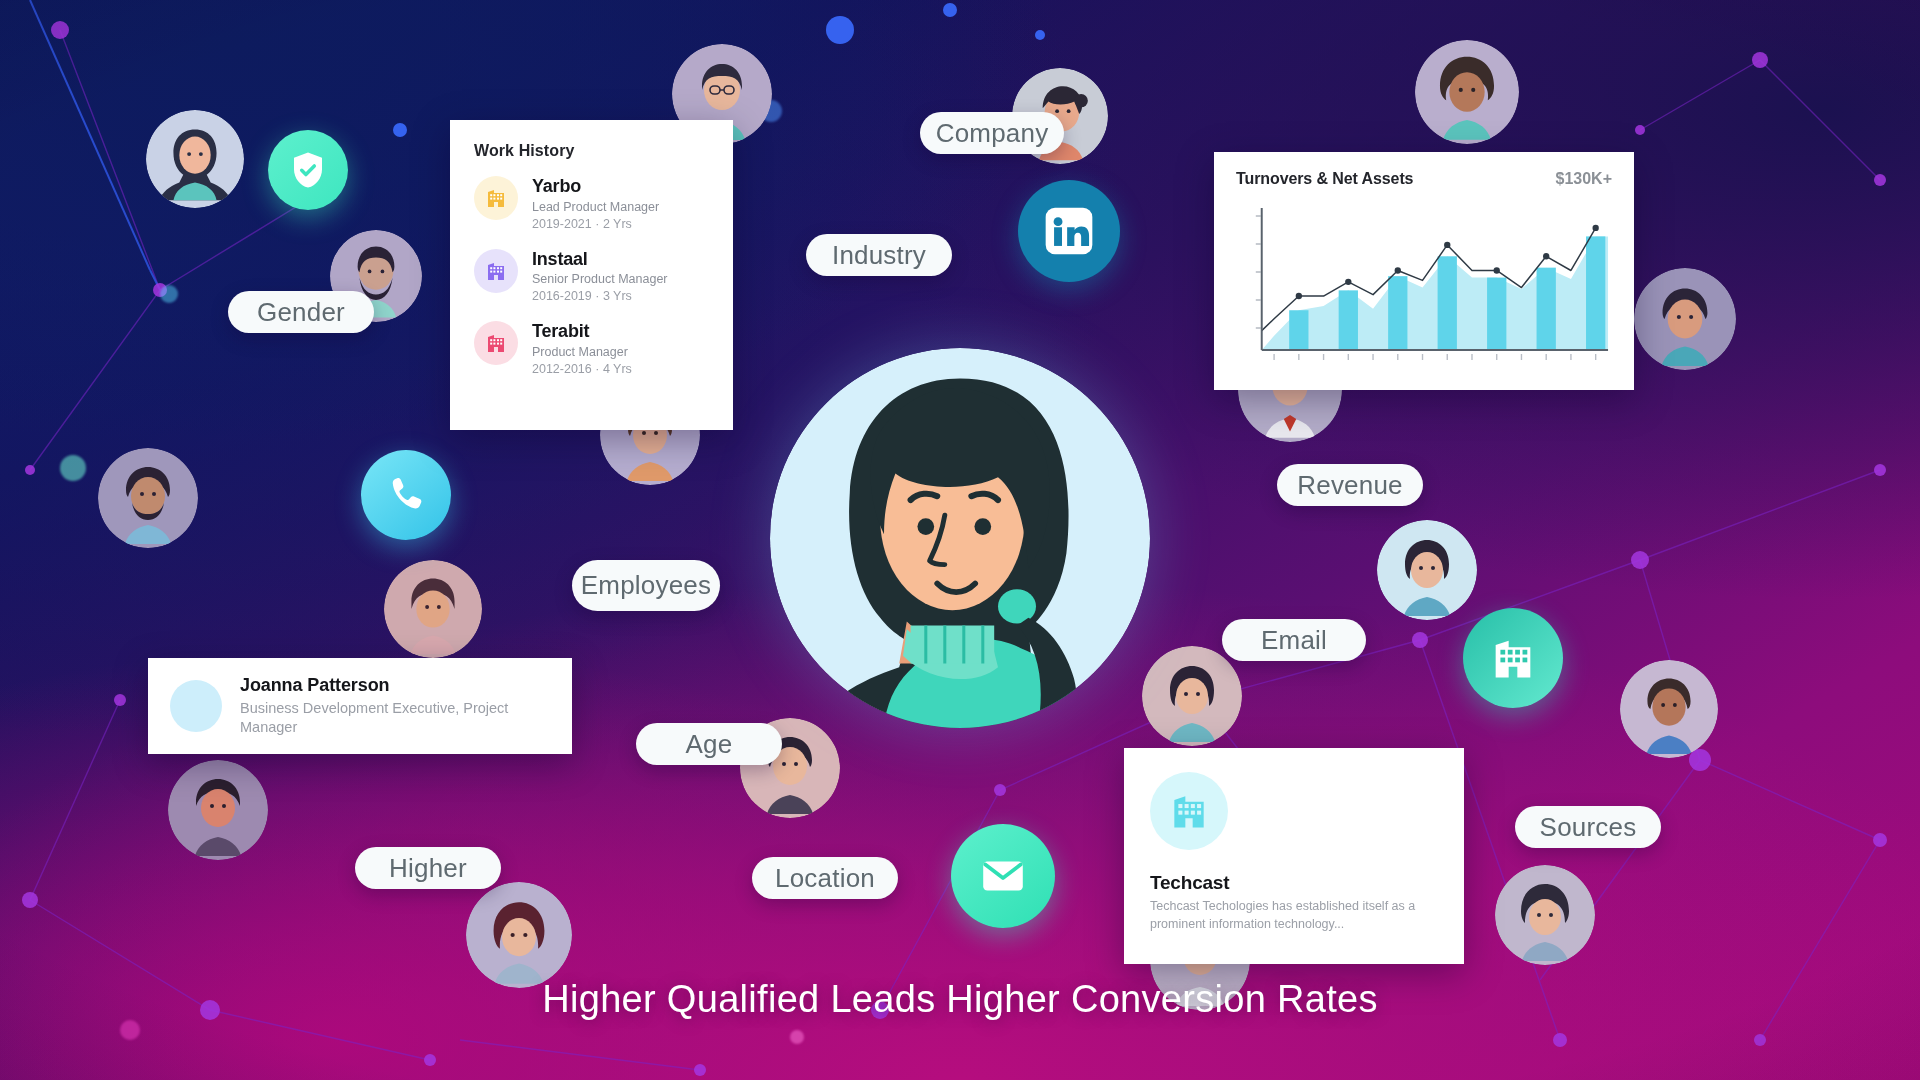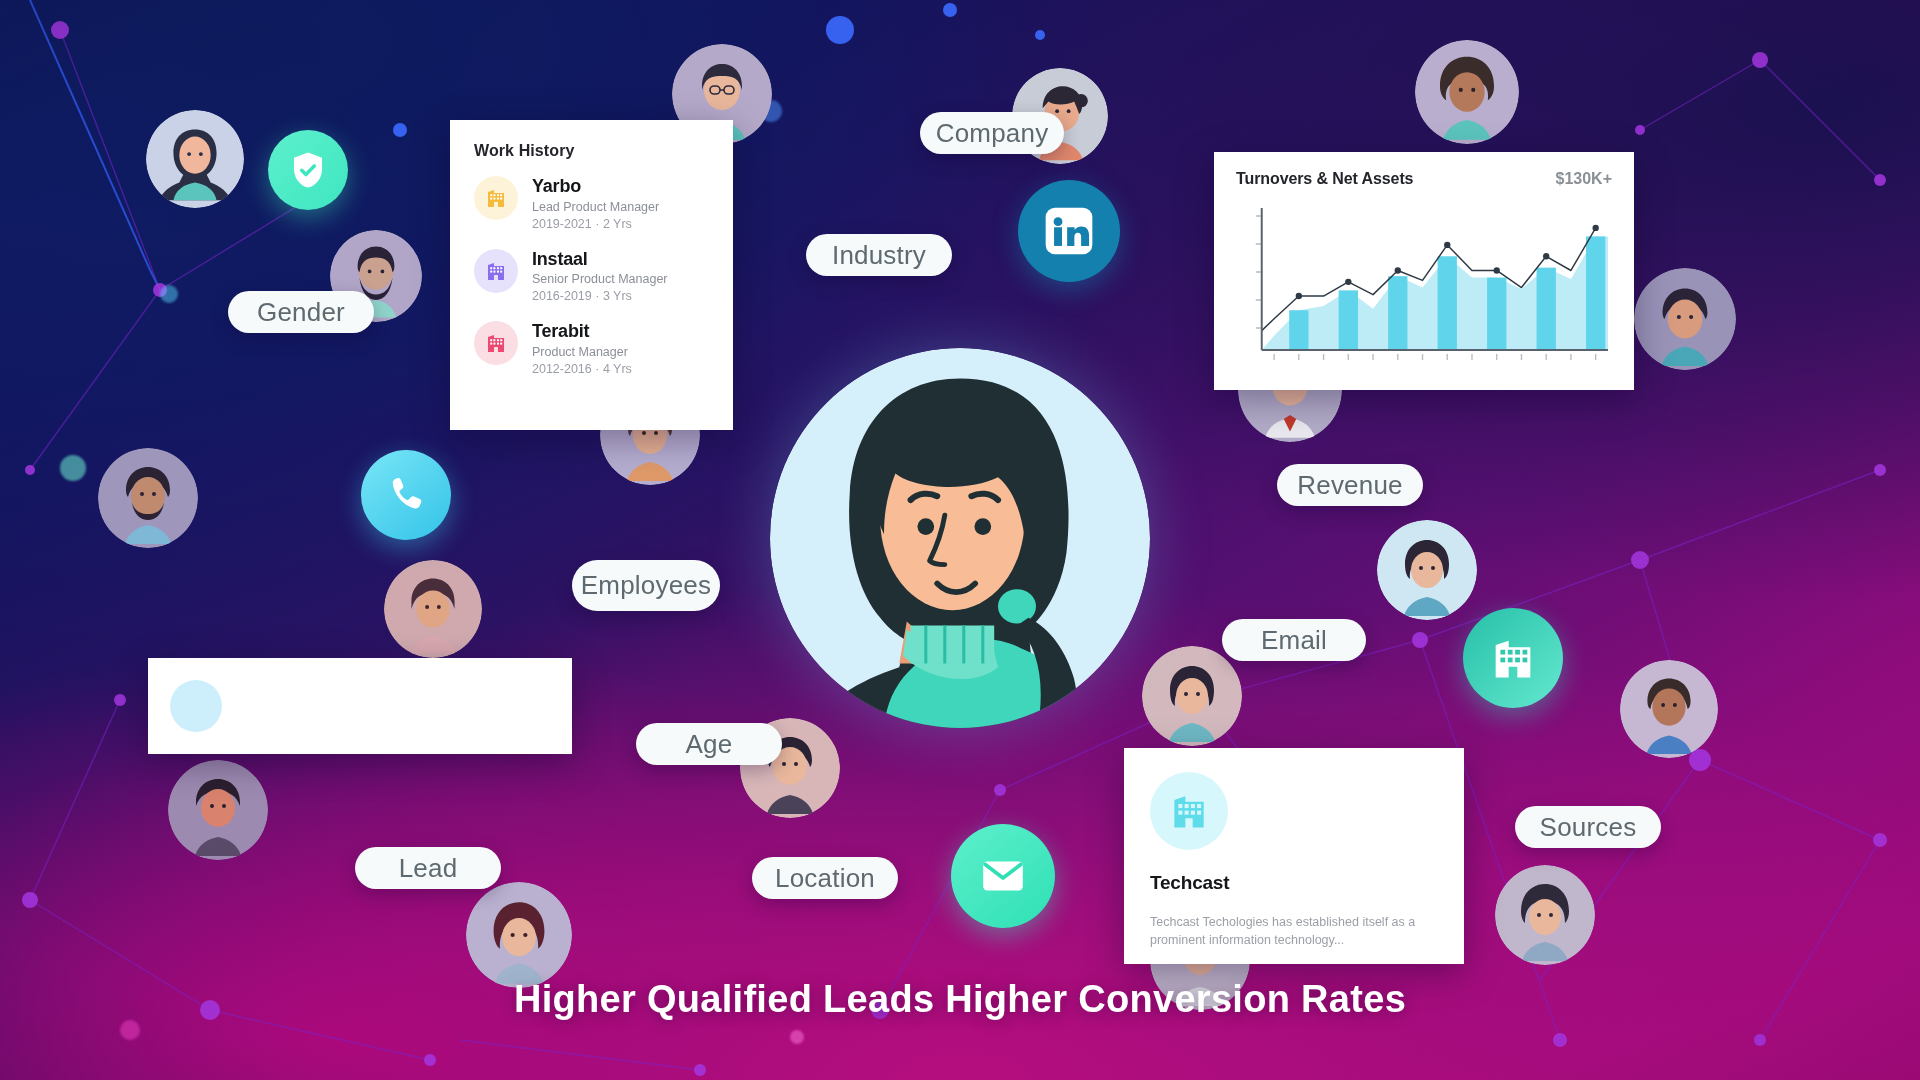--- a/index.html
+++ b/index.html
@@ -76,30 +76,30 @@
   
   #person-card{ left:148px; top:658px; width:424px; height:96px; padding:0 22px; display:flex; align-items:center; gap:18px; }
   .pc-av{ width:52px; height:52px; border-radius:50%; background:#cdeefb; flex:0 0 52px; }
   .pc-name{ font-size:18px; font-weight:700; color:#15161a; letter-spacing:-.1px; }
   .pc-role{ font-size:14.5px; color:#9a9ea6; line-height:1.32; margin-top:3px; max-width:300px; }
 
   
   #company-card{ left:1124px; top:748px; width:340px; height:216px; padding:24px 26px; }
   .cc-ico{ width:78px; height:78px; border-radius:50%; background:#d6f7fb; display:flex; align-items:center; justify-content:center; }
   .cc-name{ font-size:19px; font-weight:700; color:#15161a; margin-top:22px; letter-spacing:-.2px; }
-  .cc-desc{ font-size:12.5px; color:#9ca0a8; line-height:1.45; margin-top:19px; }
+  .cc-desc{ font-size:12.5px; color:#9ca0a8; line-height:1.45; margin-top:3px; }
 
   
   .badge{ position:absolute; border-radius:50%; display:flex; align-items:center; justify-content:center; }
 
   
   #headline{
     position:absolute; left:0; right:0; top:978px;
     text-align:center; color:#ffffff;
-    font-size:38px; font-weight:700; letter-spacing:.3px;
+    font-size:38px; font-weight:400; letter-spacing:.3px;
     text-shadow:0 2px 14px rgba(60,0,60,.5);
   }
 </style>
 </head>
 <body>
 
 <div id="stage">
 
   <div class="bg-base"></div>
 
@@ -419,21 +419,21 @@
 
   <div id="pills">
       <div class="pill" style="left: 228px; top: 291px; width: 146px; height: 42px;">Gender</div>
       <div class="pill" style="left: 920px; top: 112px; width: 144px; height: 42px;">Company</div>
       <div class="pill" style="left: 806px; top: 234px; width: 146px; height: 42px;">Industry</div>
       <div class="pill" style="left: 1277px; top: 464px; width: 146px; height: 42px;">Revenue</div>
       <div class="pill" style="left: 572px; top: 560px; width: 148px; height: 51px;">Employees</div>
       <div class="pill" style="left: 1222px; top: 619px; width: 144px; height: 42px;">Email</div>
       <div class="pill" style="left: 636px; top: 723px; width: 146px; height: 42px;">Age</div>
       <div class="pill" style="left: 1515px; top: 806px; width: 146px; height: 42px;">Sources</div>
-      <div class="pill" style="left: 355px; top: 847px; width: 146px; height: 42px;">Lead</div>
+      <div class="pill" style="left: 355px; top: 847px; width: 146px; height: 42px;">Higher</div>
       <div class="pill" style="left: 752px; top: 857px; width: 146px; height: 42px;">Location</div>
     </div>
 
   <div class="card" id="work-card">
     <div class="wh-title">Work History</div>
     <div id="wh-list">
         <div class="wh-row">
           <div class="wh-ico" style="background:#fdf3d8">
             <svg width="24" height="24" viewBox="0 0 24 24" fill="#f5bb3c">
               <path d="M4 21V6l6-2v3h10v14h-6v-5H10v5z"></path>
@@ -543,20 +543,24 @@
         <line x1="263.5" y1="152" x2="263.5" y2="158" stroke="#b9bec6" stroke-width="1.4"></line>
         <line x1="288.5" y1="152" x2="288.5" y2="158" stroke="#b9bec6" stroke-width="1.4"></line>
         <line x1="313.5" y1="152" x2="313.5" y2="158" stroke="#b9bec6" stroke-width="1.4"></line>
         <line x1="338.5" y1="152" x2="338.5" y2="158" stroke="#b9bec6" stroke-width="1.4"></line>
         <line x1="363.5" y1="152" x2="363.5" y2="158" stroke="#b9bec6" stroke-width="1.4"></line>
       </svg>
   </div>
 
   <div class="card" id="person-card">
     <div class="pc-av"></div>
+    <div>
+      <div class="pc-name">Joanna Patterson</div>
+      <div class="pc-role">Business Development Executive, Project Manager</div>
+    </div>
   </div>
 
   <div class="card" id="company-card">
     <div class="cc-ico">
       <svg width="44" height="44" viewBox="0 0 24 24" fill="#5fdcea">
           <path d="M4 21V6l6-2v3h10v14h-6v-5H10v5z"></path>
           <g fill="#d6f7fb">
             <rect x="6.2" y="8.2" width="2.2" height="2.2"></rect>
             <rect x="9.6" y="8.2" width="2.2" height="2.2"></rect>
             <rect x="13" y="8.2" width="2.2" height="2.2"></rect>

